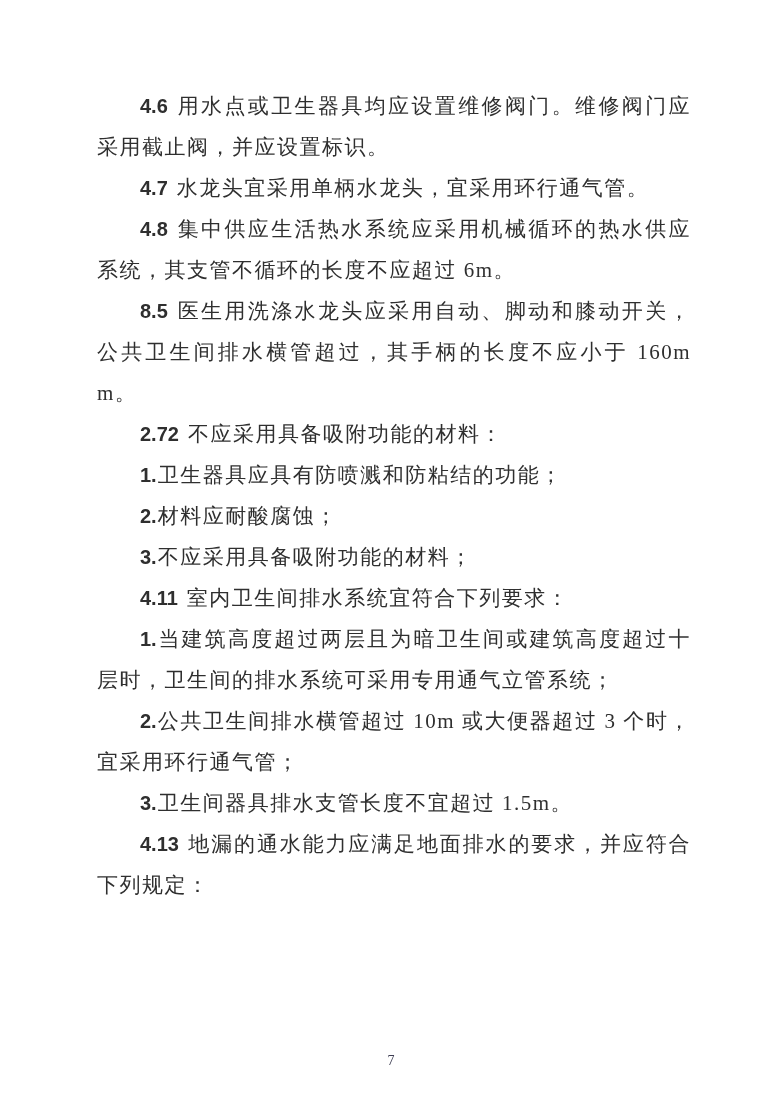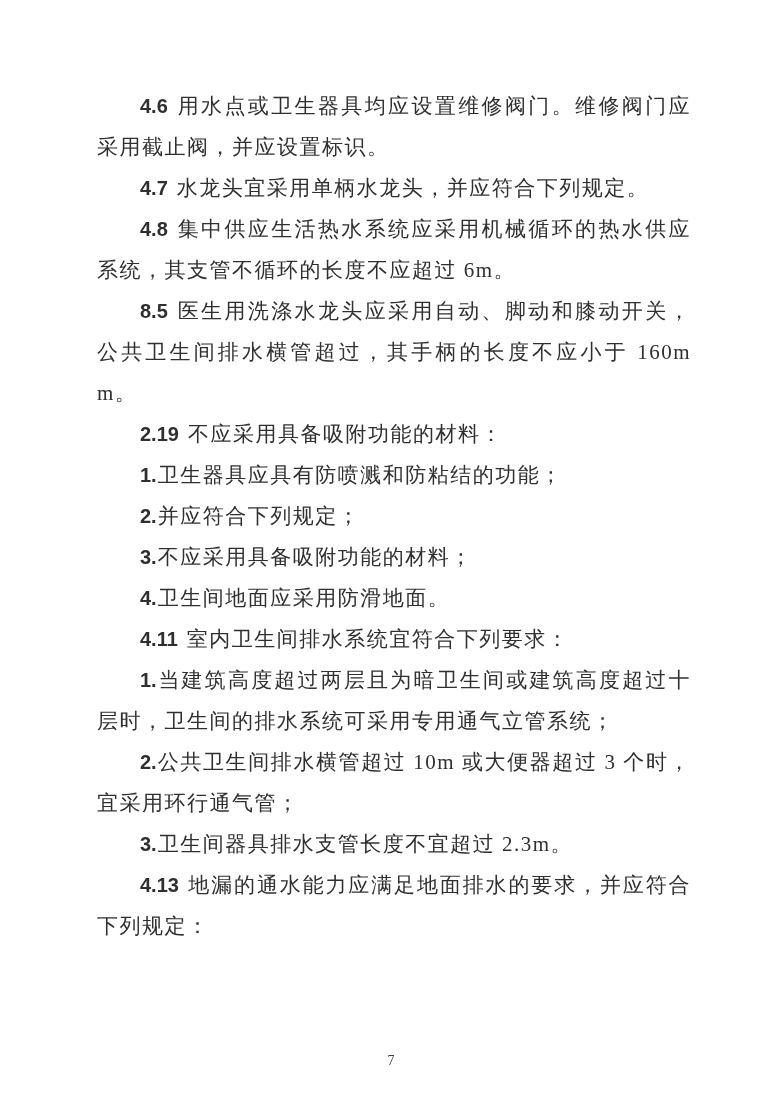--- a/index.html
+++ b/index.html
@@ -51,43 +51,42 @@
   }
 </style>
 </head>
 <body>
 
 <div class="page">
   <div class="content">
 
     <p class="para section"><span class="num">4.6</span><span class="txt">用水点或卫生器具均应设置维修阀门。维修阀门应采用截止阀，并应设置标识。</span></p>
 
-    <p class="para section"><span class="num">4.7</span><span class="txt">水龙头宜采用单柄水龙头，并应符合下列规定。</span></p>
+    <p class="para section"><span class="num">4.7</span><span class="txt">水龙头宜采用单柄水龙头，宜采用环行通气管。</span></p>
 
     <p class="para section"><span class="num">4.8</span><span class="txt">集中供应生活热水系统应采用机械循环的热水供应系统，其支管不循环的长度不应超过 6m。</span></p>
 
     <p class="para section"><span class="num">8.5</span><span class="txt">医生用洗涤水龙头应采用自动、脚动和膝动开关，公共卫生间排水横管超过，其手柄的长度不应小于 160mm。</span></p>
 
-    <p class="para section"><span class="num">2.19</span><span class="txt">不应采用具备吸附功能的材料：</span></p>
+    <p class="para section"><span class="num">2.72</span><span class="txt">不应采用具备吸附功能的材料：</span></p>
 
     <p class="para subitem"><span class="num">1.</span><span class="txt">卫生器具应具有防喷溅和防粘结的功能；</span></p>
 
-    <p class="para subitem"><span class="num">2.</span><span class="txt">并应符合下列规定；</span></p>
+    <p class="para subitem"><span class="num">2.</span><span class="txt">材料应耐酸腐蚀；</span></p>
 
     <p class="para subitem"><span class="num">3.</span><span class="txt">不应采用具备吸附功能的材料；</span></p>
 
-    <p class="para subitem"><span class="num">4.</span><span class="txt">卫生间地面应采用防滑地面。</span></p>
 
     <p class="para section"><span class="num">4.11</span><span class="txt">室内卫生间排水系统宜符合下列要求：</span></p>
 
     <p class="para subitem"><span class="num">1.</span><span class="txt">当建筑高度超过两层且为暗卫生间或建筑高度超过十层时，卫生间的排水系统可采用专用通气立管系统；</span></p>
 
     <p class="para subitem"><span class="num">2.</span><span class="txt">公共卫生间排水横管超过 10m 或大便器超过 3 个时，宜采用环行通气管；</span></p>
 
-    <p class="para subitem"><span class="num">3.</span><span class="txt">卫生间器具排水支管长度不宜超过 2.3m。</span></p>
+    <p class="para subitem"><span class="num">3.</span><span class="txt">卫生间器具排水支管长度不宜超过 1.5m。</span></p>
 
 
     <p class="para section"><span class="num">4.13</span><span class="txt">地漏的通水能力应满足地面排水的要求，并应符合下列规定：</span></p>
 
   </div>
 
   <div class="footer">7</div>
 </div>
 
 </body></html>

